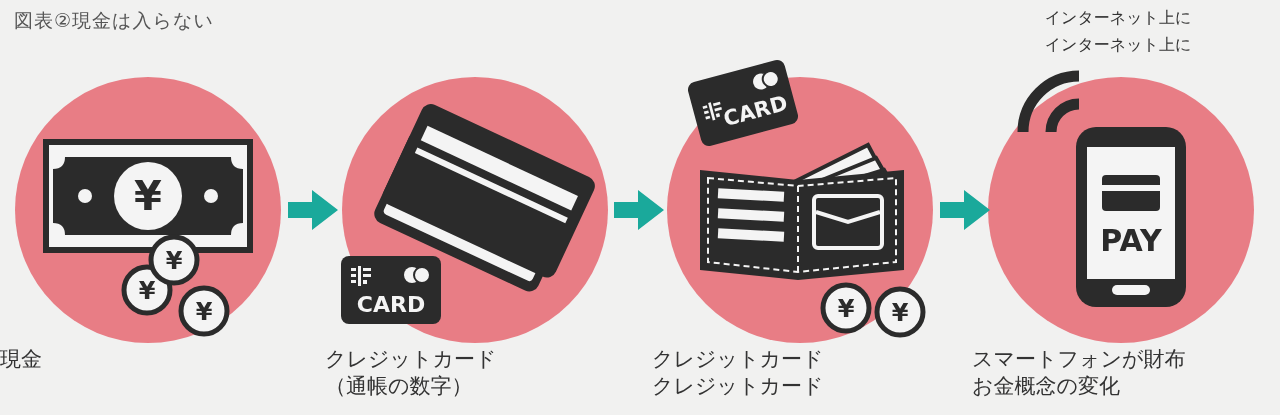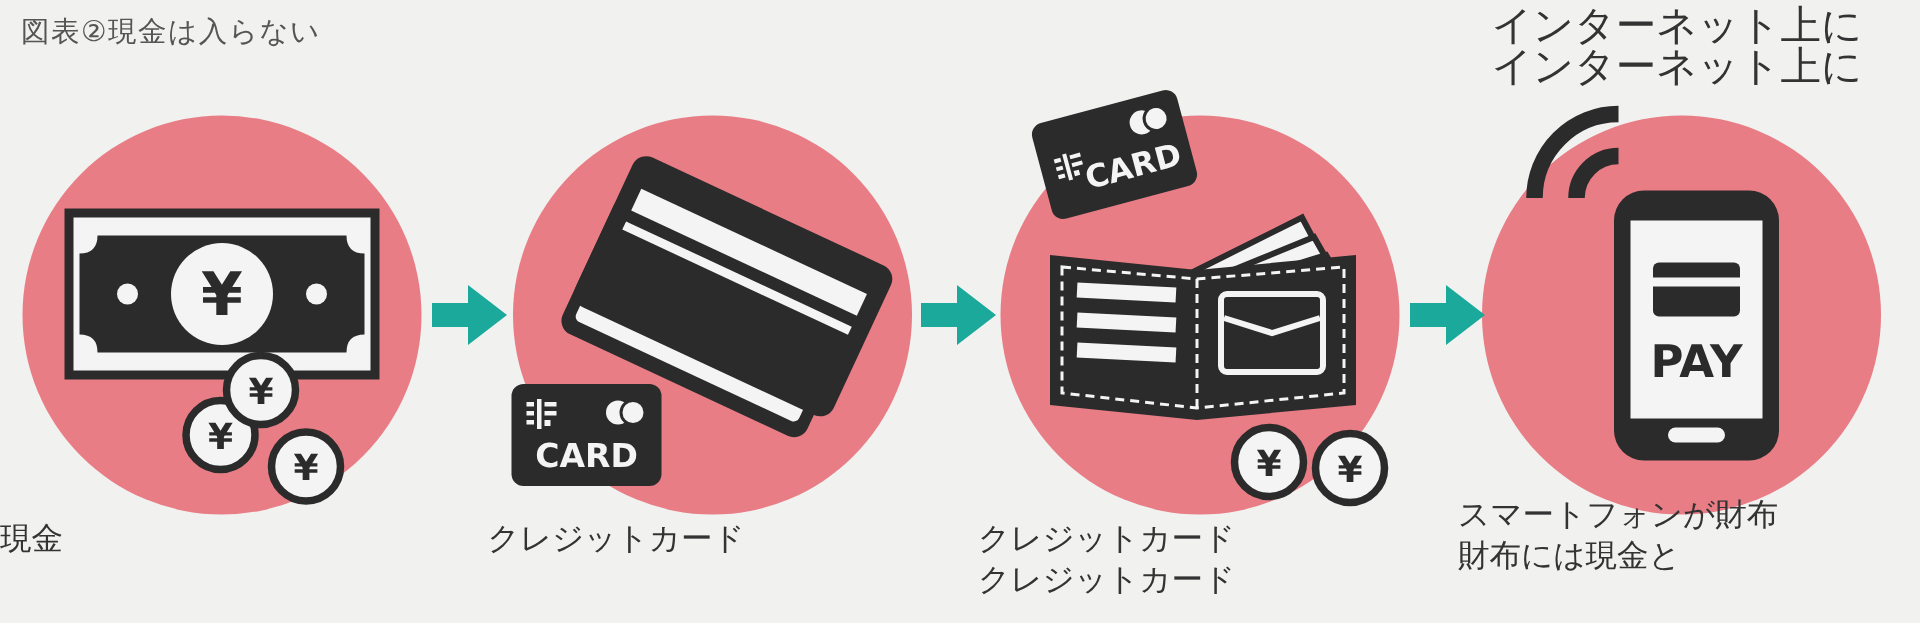--- a/index.html
+++ b/index.html
@@ -2,21 +2,21 @@
 <html><head>
 <meta charset="utf-8">
 <style>
   html,body{margin:0;padding:0;}
   body{width:1280px;height:415px;background:#f1f1f0;position:relative;overflow:hidden;
        font-family:"DejaVu Sans","Liberation Sans",sans-serif;color:#3a3a3a;}
   .title{position:absolute;left:14px;top:8px;font-size:19px;color:#555;letter-spacing:1px;}
   .title .num{}
   .circle{position:absolute;width:266px;height:266px;border-radius:50%;background:#e87d85;}
   .label{position:absolute;text-align:left;font-size:21px;line-height:27px;color:#333;width:300px;}
-  .toplabel{position:absolute;text-align:center;font-size:27px;line-height:27px;color:#333;width:300px;}
+  .toplabel{position:absolute;text-align:center;font-size:16px;line-height:27px;color:#333;width:300px;}
   svg{position:absolute;overflow:visible;}
 </style>
 </head>
 <body>
 
 <div class="title">
   <span class="num">図表②</span><span>現金は入らない</span>
 </div>
 
 <div class="circle" style="left:15px;top:77px;"></div>
@@ -145,21 +145,22 @@
   <rect x="26" y="58" width="58" height="6" fill="#f4f4f4"></rect>
   <rect x="36" y="158" width="38" height="10" rx="5" fill="#f4f4f4"></rect>
   <text x="55" y="124" text-anchor="middle" font-size="30" font-weight="bold" fill="#2b2b2b" font-family="DejaVu Sans, sans-serif">PAY</text>
 </svg>
 
 <div class="label" style="left:0px;top:346px;">
   <div>現金</div>
 </div>
 <div class="label" style="left:325px;top:346px;">
   <div>クレジットカード</div>
+  <div>（通帳の数字）</div>
 </div>
 <div class="label" style="left:652px;top:346px;">
   <div>クレジットカード</div>
   <div>クレジットカード</div>
 </div>
-<div class="label" style="left:972px;top:330px;">
+<div class="label" style="left:972px;top:346px;">
   <div>スマートフォンが財布</div>
-  <div>財布には現金と</div>
+  <div>お金概念の変化</div>
 </div>
 
 </body></html>

